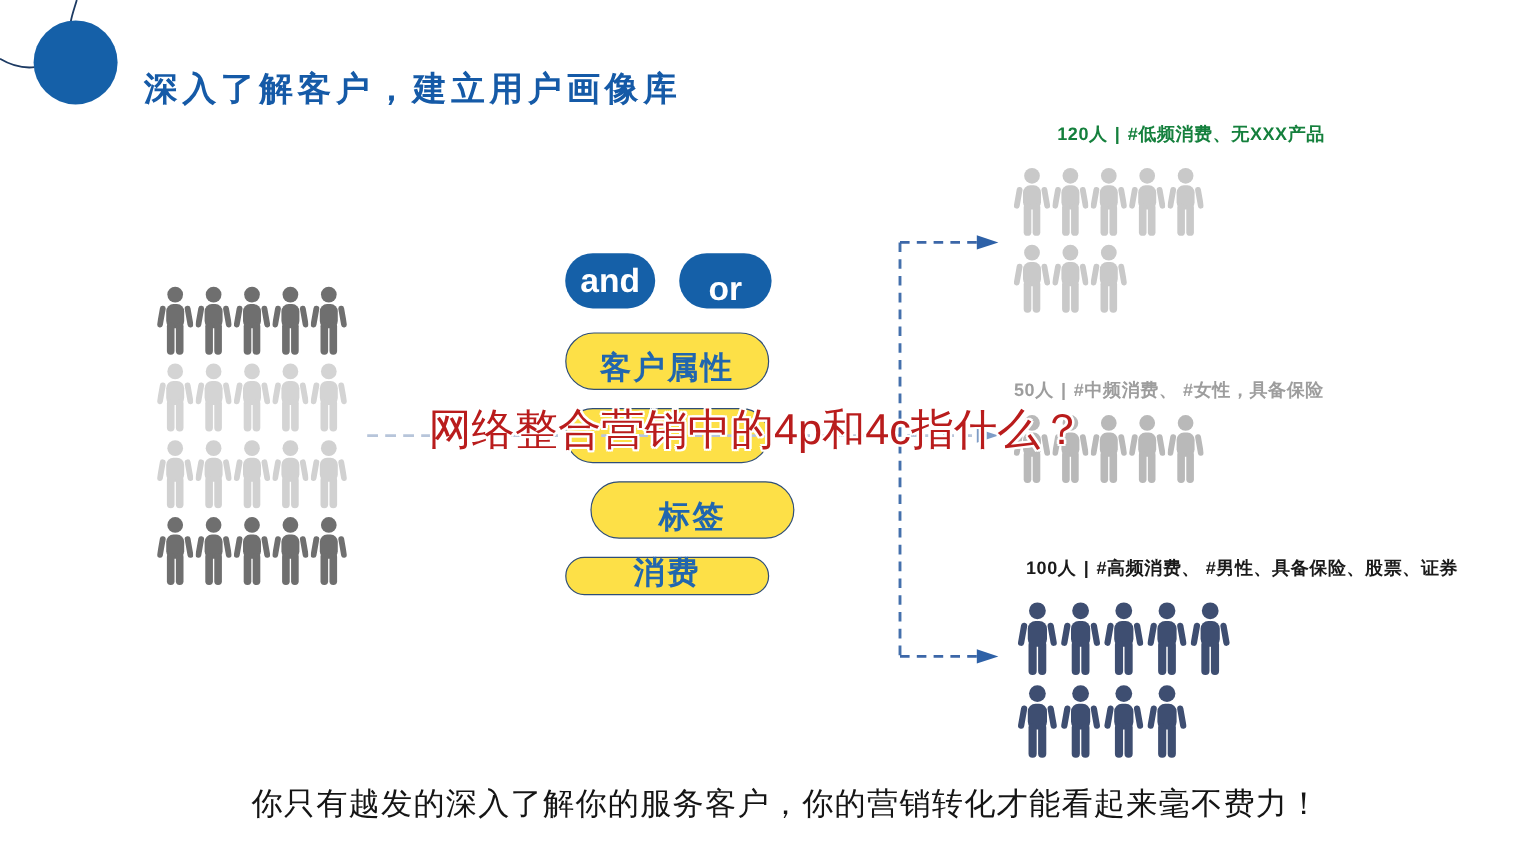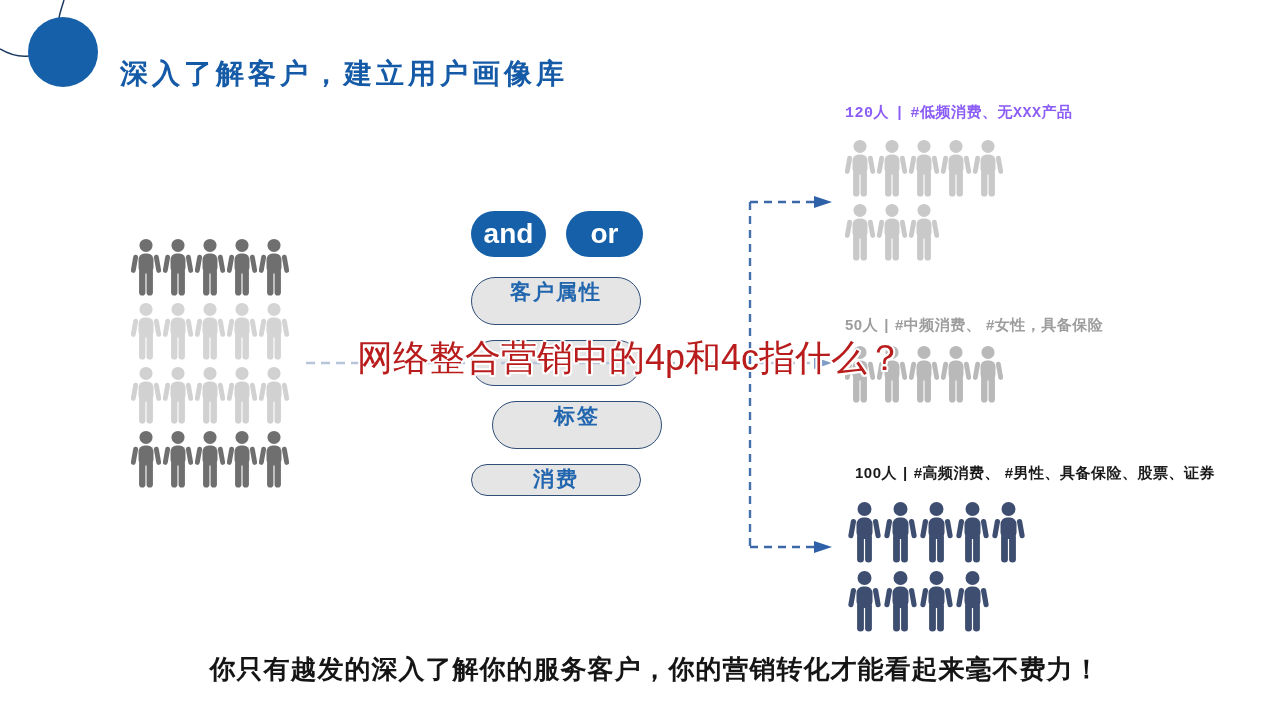--- a/index.html
+++ b/index.html
@@ -25,23 +25,23 @@
   .seg-100 .people-row{gap:3px;margin-bottom:7px;}
   .seg-100 .person{width:33px;height:62px;}
 
   
   .op-btn{
     z-index:2;display:flex;align-items:center;justify-content:center;
     background:#1560a8;border-radius:23px;color:#ffffff;
     font-size:28px;font-weight:bold;
   }
   .pill-btn{
-    z-index:2;display:flex;align-items:flex-start;justify-content:center;
-    background:#e5e5e5;border:1.5px solid #2f4e78;border-radius:24px;
-    color:#2166ae;font-size:21px;font-weight:bold;letter-spacing:2px;
+    z-index:2;display:flex;align-items:flex-end;justify-content:center;
+    background:#fde047;border:1.5px solid #2f4e78;border-radius:24px;
+    color:#2166ae;font-size:26px;font-weight:bold;letter-spacing:2px;
     box-sizing:border-box;
   }
 
   
   .connectors{left:0;top:0;z-index:3;pointer-events:none;}
 
   
   .seg-label{
     z-index:2;font-size:15px;font-weight:bold;white-space:nowrap;
     letter-spacing:0.5px;
@@ -53,21 +53,21 @@
     left:357px;top:334px;z-index:10;
     font-size:36px;font-weight:normal;color:#b91c1c;white-space:nowrap;
     text-shadow:
       2px 0 0 #fff,-2px 0 0 #fff,0 2px 0 #fff,0 -2px 0 #fff,
       1.5px 1.5px 0 #fff,-1.5px 1.5px 0 #fff,1.5px -1.5px 0 #fff,-1.5px -1.5px 0 #fff;
   }
 
   
   .caption{
     left:0;right:0;top:652px;z-index:1;text-align:center;
-    font-size:26px;font-weight:bold;color:#151515;letter-spacing:1px;
+    font-size:26px;font-weight:normal;color:#151515;letter-spacing:1px;
     padding-left:30px;
   }
 </style>
 </head>
 <body>
 
 <svg width="0" height="0" style="position:absolute" aria-hidden="true">
   <defs>
     <g id="person-shape">
       <circle cx="16" cy="8" r="7"></circle>
@@ -155,21 +155,21 @@
       </svg>
       <svg class="person" viewBox="0 0 32 62">
         <use href="#person-shape" fill="#6f6f6f"></use>
       </svg>
     </div>
   </div>
 
 <div class="abs op-btn" style="left:471px;top:211px;width:75px;height:46px;">
   <span>and</span>
 </div>
-<div class="abs op-btn" style="left:566px;top:211px;width:77px;height:46px;">
+<div class="abs op-btn" style="left:566px;top:211px;width:77px;height:46px;align-items:flex-end;">
   <span>or</span>
 </div>
 
 <div class="abs pill-btn" style="left:471px;top:277px;width:170px;height:48px;">
   <span>客户属性</span>
 </div>
 <div class="abs pill-btn" style="left:471px;top:340px;width:170px;height:46px;">
   <span></span>
 </div>
 <div class="abs pill-btn" style="left:492px;top:401px;width:170px;height:48px;">
@@ -182,21 +182,21 @@
 <svg class="abs connectors" width="1280" height="720">
   <path d="M306,363 H814" stroke="#b7c5da" stroke-width="2.4" stroke-dasharray="9 6" fill="none"></path>
   <polygon points="814,357 832,363 814,369" fill="#7e9cc6"></polygon>
   <path d="M750,202 V547" stroke="#4470ac" stroke-width="2.4" stroke-dasharray="8 6" fill="none"></path>
   <path d="M750,202 H814" stroke="#3c67a8" stroke-width="2.4" stroke-dasharray="8 6" fill="none"></path>
   <polygon points="814,196 832,202 814,208" fill="#2e61a7"></polygon>
   <path d="M750,547 H814" stroke="#3c67a8" stroke-width="2.4" stroke-dasharray="8 6" fill="none"></path>
   <polygon points="814,541 832,547 814,553" fill="#2e61a7"></polygon>
 </svg>
 
-<div class="abs seg-label" style="left: 845px; top: 103px; color: #8b5cf6; font-family: Liberation Mono, monospace;">
+<div class="abs seg-label" style="left: 881px; top: 103px; color: #15803d;">
   <span>120人</span><span class="sep">|</span><span>#低频消费、无XXX产品</span>
 </div>
 <div class="abs people-group" style="left:845px;top:139px;">
     <div class="people-row">
       <svg class="person" viewBox="0 0 32 62">
         <use href="#person-shape" fill="#c9c9c9"></use>
       </svg>
       <svg class="person" viewBox="0 0 32 62">
         <use href="#person-shape" fill="#c9c9c9"></use>
       </svg>

